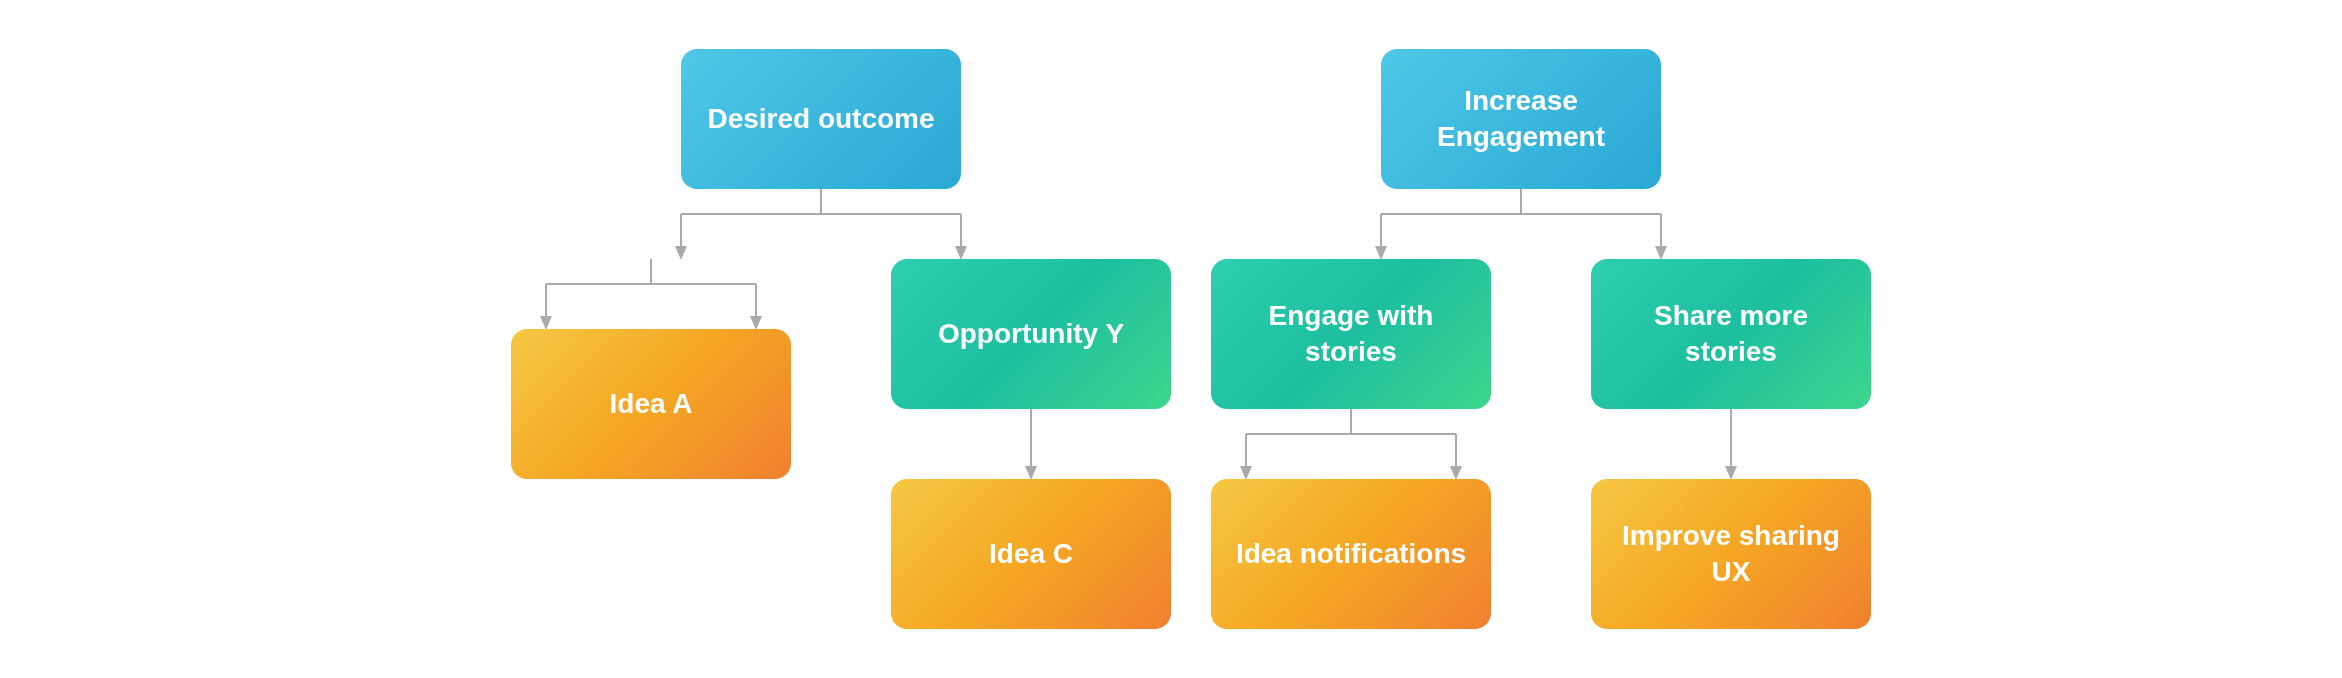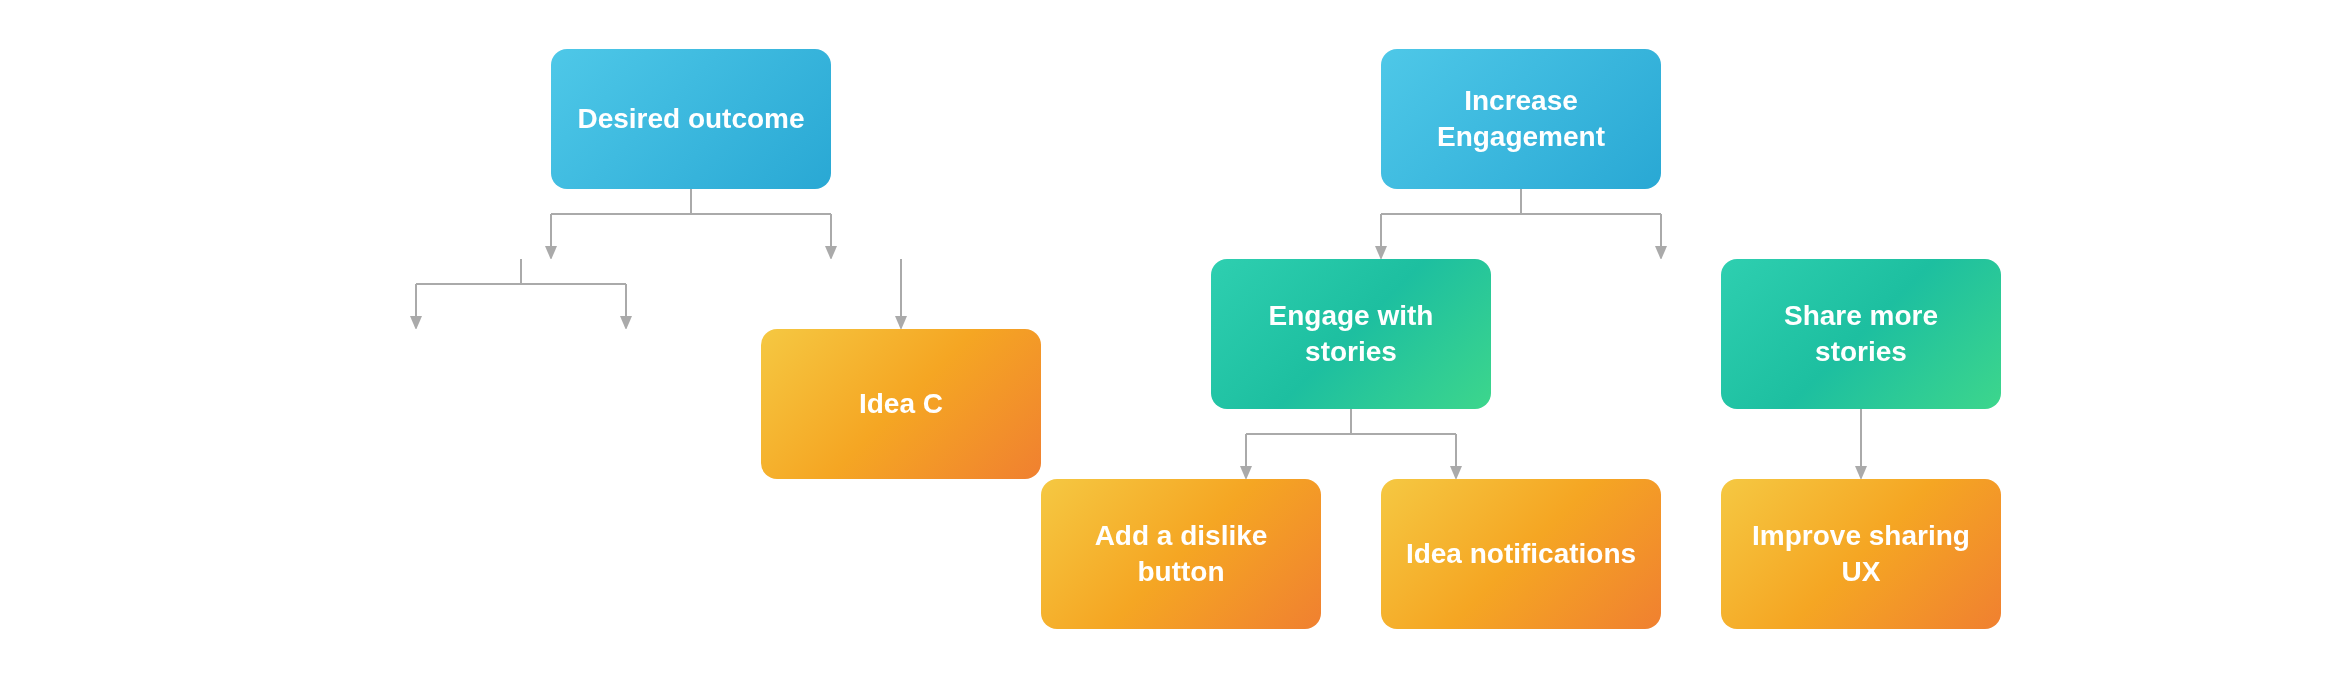--- a/index.html
+++ b/index.html
@@ -110,24 +110,32 @@
             <marker id="arrow2" markerWidth="8" markerHeight="8" refX="4" refY="4" orient="auto">
               <path d="M0,1 L0,7 L7,4 z" fill="#aaa"></path>
             </marker>
           </defs>
           <line x1="180" y1="0" x2="180" y2="25" stroke="#aaa" stroke-width="2"></line>
           <line x1="75" y1="25" x2="285" y2="25" stroke="#aaa" stroke-width="2"></line>
           <line x1="75" y1="25" x2="75" y2="65" stroke="#aaa" stroke-width="2" marker-end="url(#arrow2)"></line>
           <line x1="285" y1="25" x2="285" y2="65" stroke="#aaa" stroke-width="2" marker-end="url(#arrow2)"></line>
         </svg>
         <div class="children-row">
-        </div>
-      </div>
-
-      <div class="child-col">
+          <div class="child-col">
+            <div class="node node-yellow">
+              <span>Idea A</span>
+            </div>
+          </div>
+        </div>
+      </div>
+
+      <div class="child-col">
+        <div class="node node-teal">
+          <span>Opportunity Y</span>
+        </div>
 
         <svg class="connector-svg" width="280" height="70">
           <defs>
             <marker id="arrow3" markerWidth="8" markerHeight="8" refX="4" refY="4" orient="auto">
               <path d="M0,1 L0,7 L7,4 z" fill="#aaa"></path>
             </marker>
           </defs>
           <line x1="140" y1="0" x2="140" y2="65" stroke="#aaa" stroke-width="2" marker-end="url(#arrow3)"></line>
         </svg>
         <div class="children-row">
@@ -172,25 +180,20 @@
             </marker>
           </defs>
           <line x1="180" y1="0" x2="180" y2="25" stroke="#aaa" stroke-width="2"></line>
           <line x1="75" y1="25" x2="285" y2="25" stroke="#aaa" stroke-width="2"></line>
           <line x1="75" y1="25" x2="75" y2="65" stroke="#aaa" stroke-width="2" marker-end="url(#arrow5)"></line>
           <line x1="285" y1="25" x2="285" y2="65" stroke="#aaa" stroke-width="2" marker-end="url(#arrow5)"></line>
         </svg>
         <div class="children-row">
           <div class="child-col">
             <div class="node node-yellow">
-              <span>Add a dislike button</span>
-            </div>
-          </div>
-          <div class="child-col">
-            <div class="node node-yellow">
               <span>Idea notifications</span>
             </div>
           </div>
         </div>
       </div>
 
       <div class="child-col">
         <div class="node node-teal">
           <span>Share more stories</span>
         </div>

